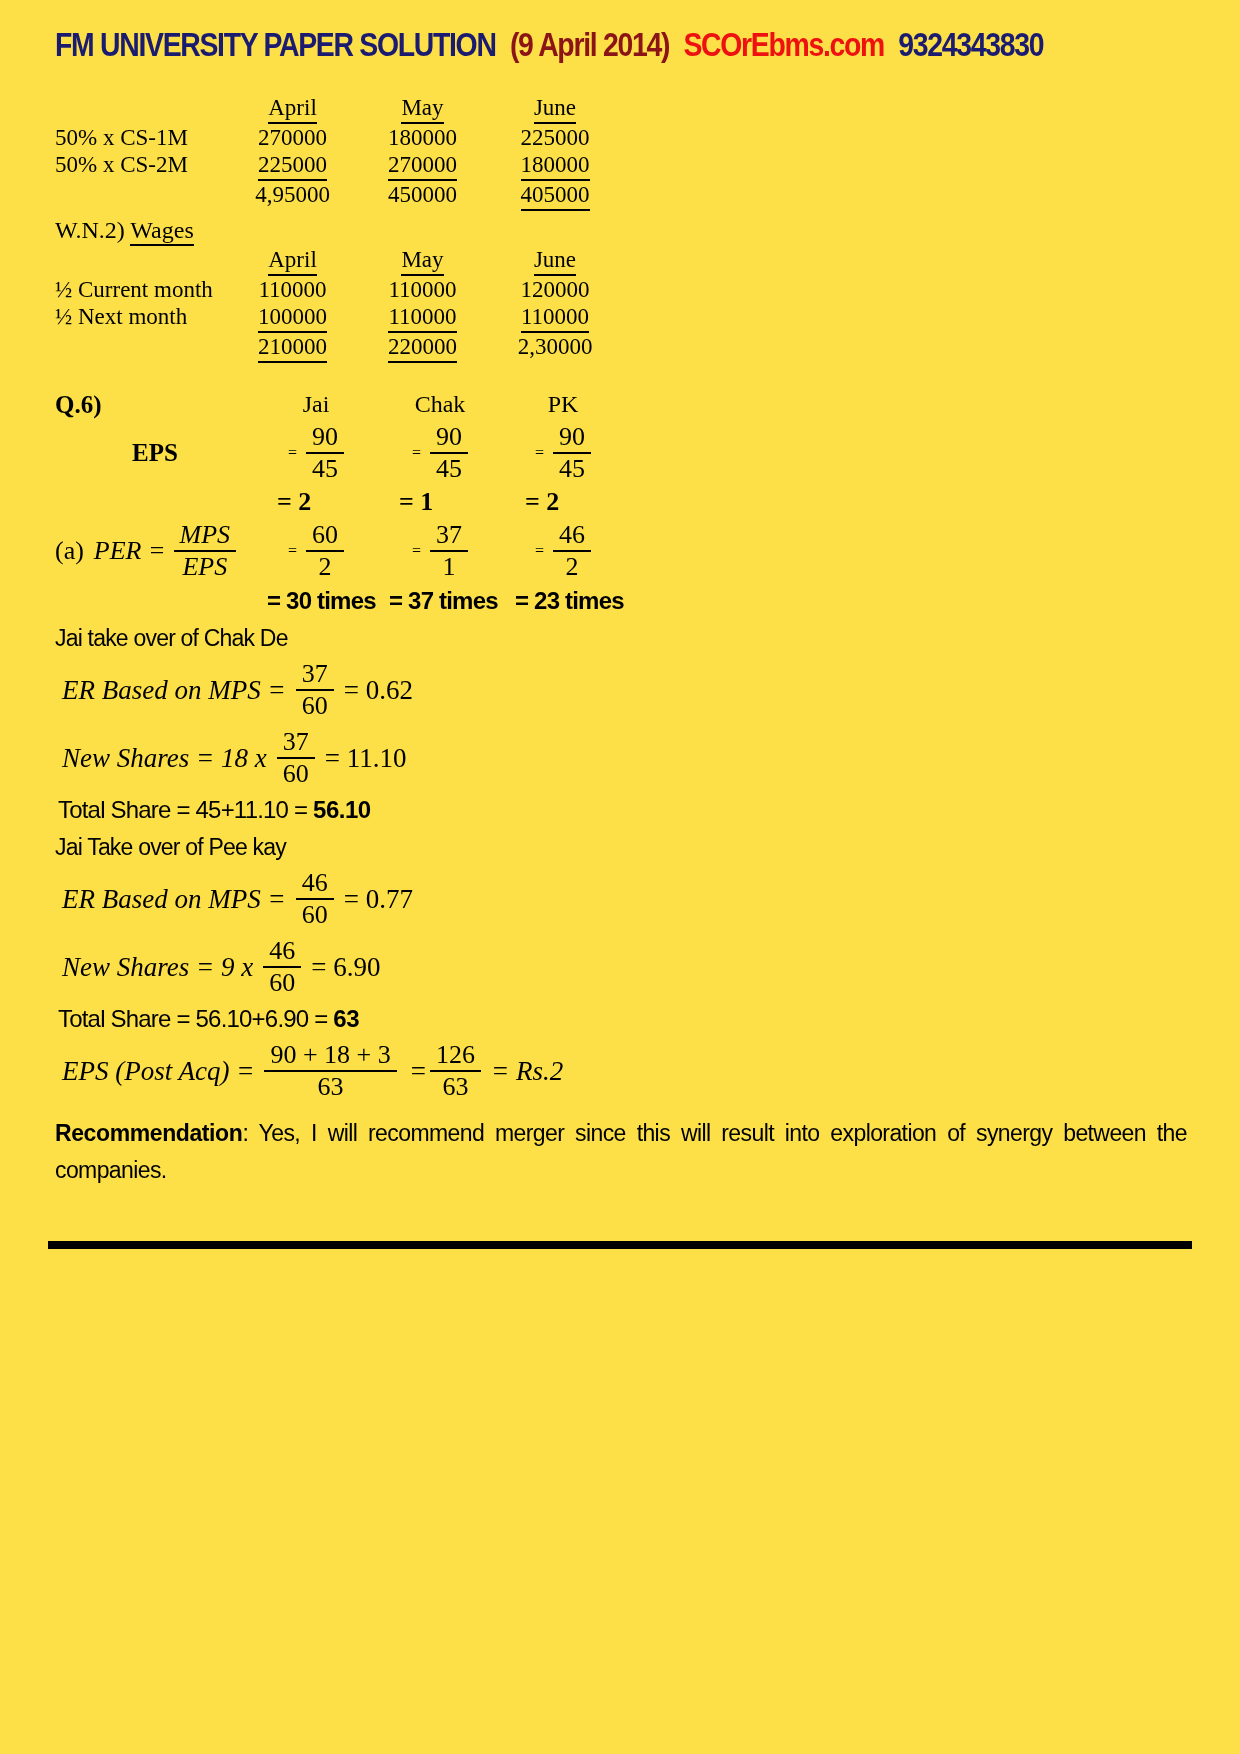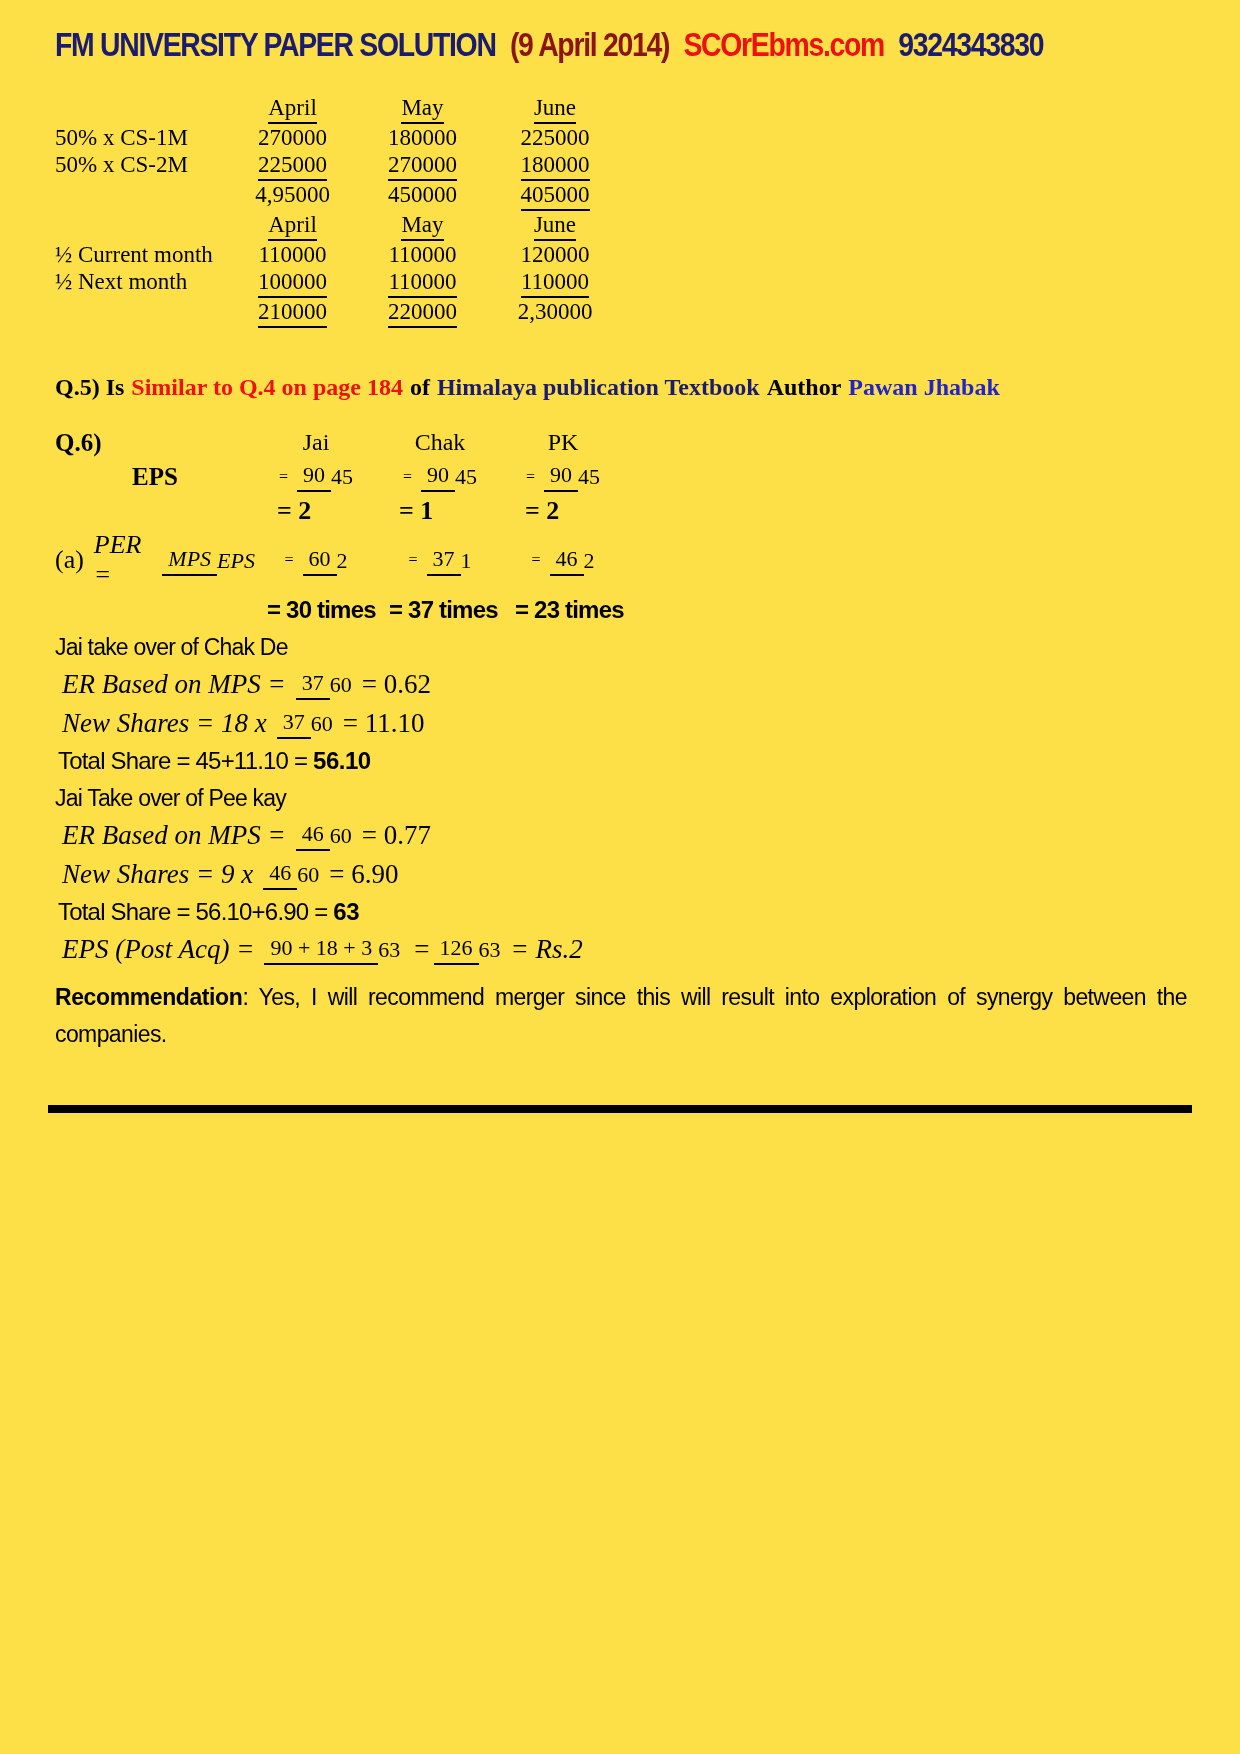--- a/index.html
+++ b/index.html
@@ -39,22 +39,22 @@
   .q6row-c .rcell { padding-left:22px; }
   .q6row-d { margin-top:4px; }
   .q6row-e { margin-top:6px; font-family:"Liberation Sans", sans-serif; letter-spacing:-0.8px;
              font-size:24px; font-weight:bold; }
   .q6row-e .rcell { padding-left:12px; white-space:nowrap; }
   .qlabel { font-weight:bold; font-size:25px; }
 
   .eqfrac { display:inline-flex; align-items:center; }
   .eqfrac .eq { margin-right:9px; }
   .fcol { display:flex; align-items:center; justify-content:center; }
-  .fr { display:inline-flex; flex-direction:row; align-items:center; 
-        vertical-align:middle; font-size:22px; line-height:28px; }
+  .fr { display:inline-flex; flex-direction:column; align-items:center; 
+        vertical-align:middle; font-size:26px; line-height:28px; }
   .fr .n { border-bottom:2px solid #000; padding:0 6px 1px; }
   .fr .d { padding-top:1px; }
   .fr-it { font-style:italic; }
   .percell { display:flex; align-items:center; font-size:26px; }
   .percell .it { font-style:italic; margin:0 8px 0 10px; }
 
   
   .mline { display:flex; align-items:center; margin:8px 0 8px 62px; font-size:27px;
            font-style:italic; white-space:nowrap; }
   .mline .fr { font-style:normal; margin:0 10px; }
@@ -109,20 +109,24 @@
       <div class="fcell"><span class="ul">180000</span></div>
     </div>
     <div class="frow">
       <div class="fcell flabel"></div>
       <div class="fcell">4,95000</div>
       <div class="fcell">450000</div>
       <div class="fcell"><span class="ul">405000</span></div>
     </div>
   </div>
 
+  <div class="wnhead">
+    <span>W.N.2)</span>
+    <span class="ulw">Wages</span>
+  </div>
 
   <div class="ftable">
     <div class="frow">
       <div class="fcell flabel"></div>
       <div class="fcell"><span class="ul">April</span></div>
       <div class="fcell"><span class="ul">May</span></div>
       <div class="fcell"><span class="ul">June</span></div>
     </div>
     <div class="frow">
       <div class="fcell flabel">½ Current month</div>
@@ -137,23 +141,20 @@
       <div class="fcell"><span class="ul">110000</span></div>
     </div>
     <div class="frow">
       <div class="fcell flabel"></div>
       <div class="fcell"><span class="ul">210000</span></div>
       <div class="fcell"><span class="ul">220000</span></div>
       <div class="fcell">2,30000</div>
     </div>
   </div>
 
-  <div class="q5">
-    <span>Q.5) Is</span><span class="c-red">Similar to Q.4 on page 184</span><span>of</span><span class="c-navy">Himalaya publication Textbook</span><span>Author</span><span class="c-blue">Pawan Jhabak</span>
-  </div>
 
   <div class="q6grid q6row-a">
     <div class="qlabel">Q.6)</div>
     <div class="hcell">Jai</div>
     <div class="hcell">Chak</div>
     <div class="hcell">PK</div>
   </div>
 
   <div class="q6grid q6row-b">
     <div class="lcell">EPS</div>

